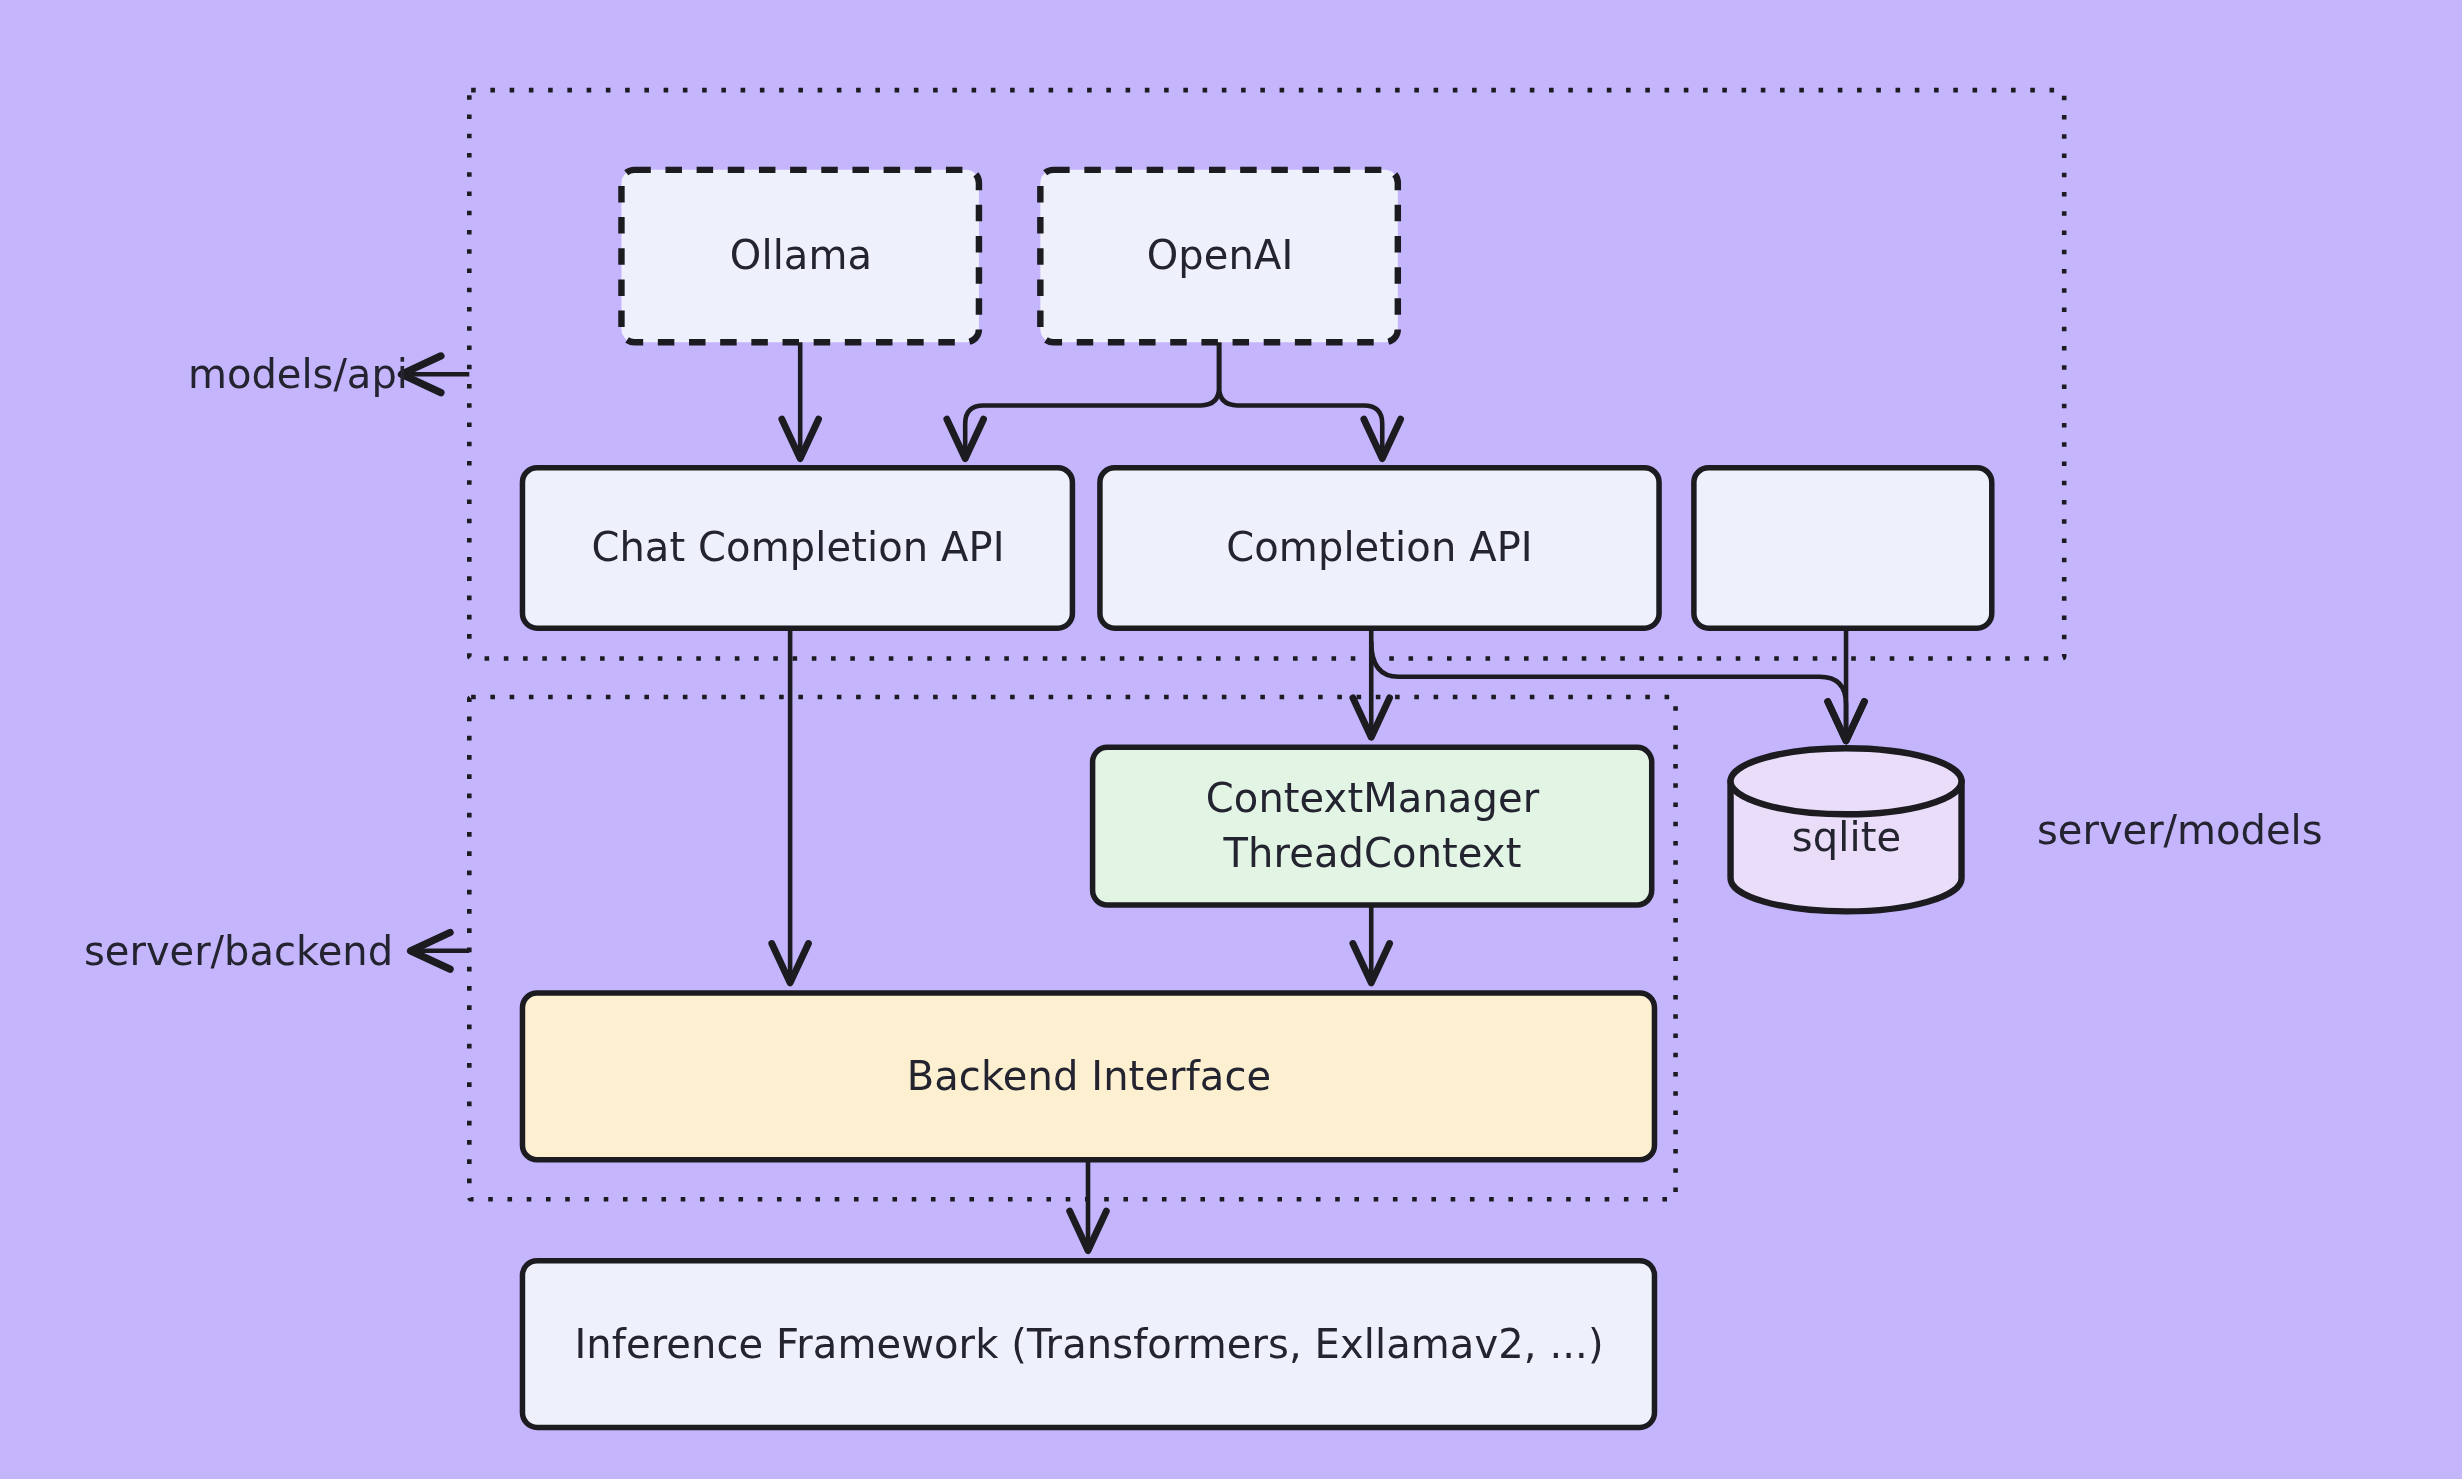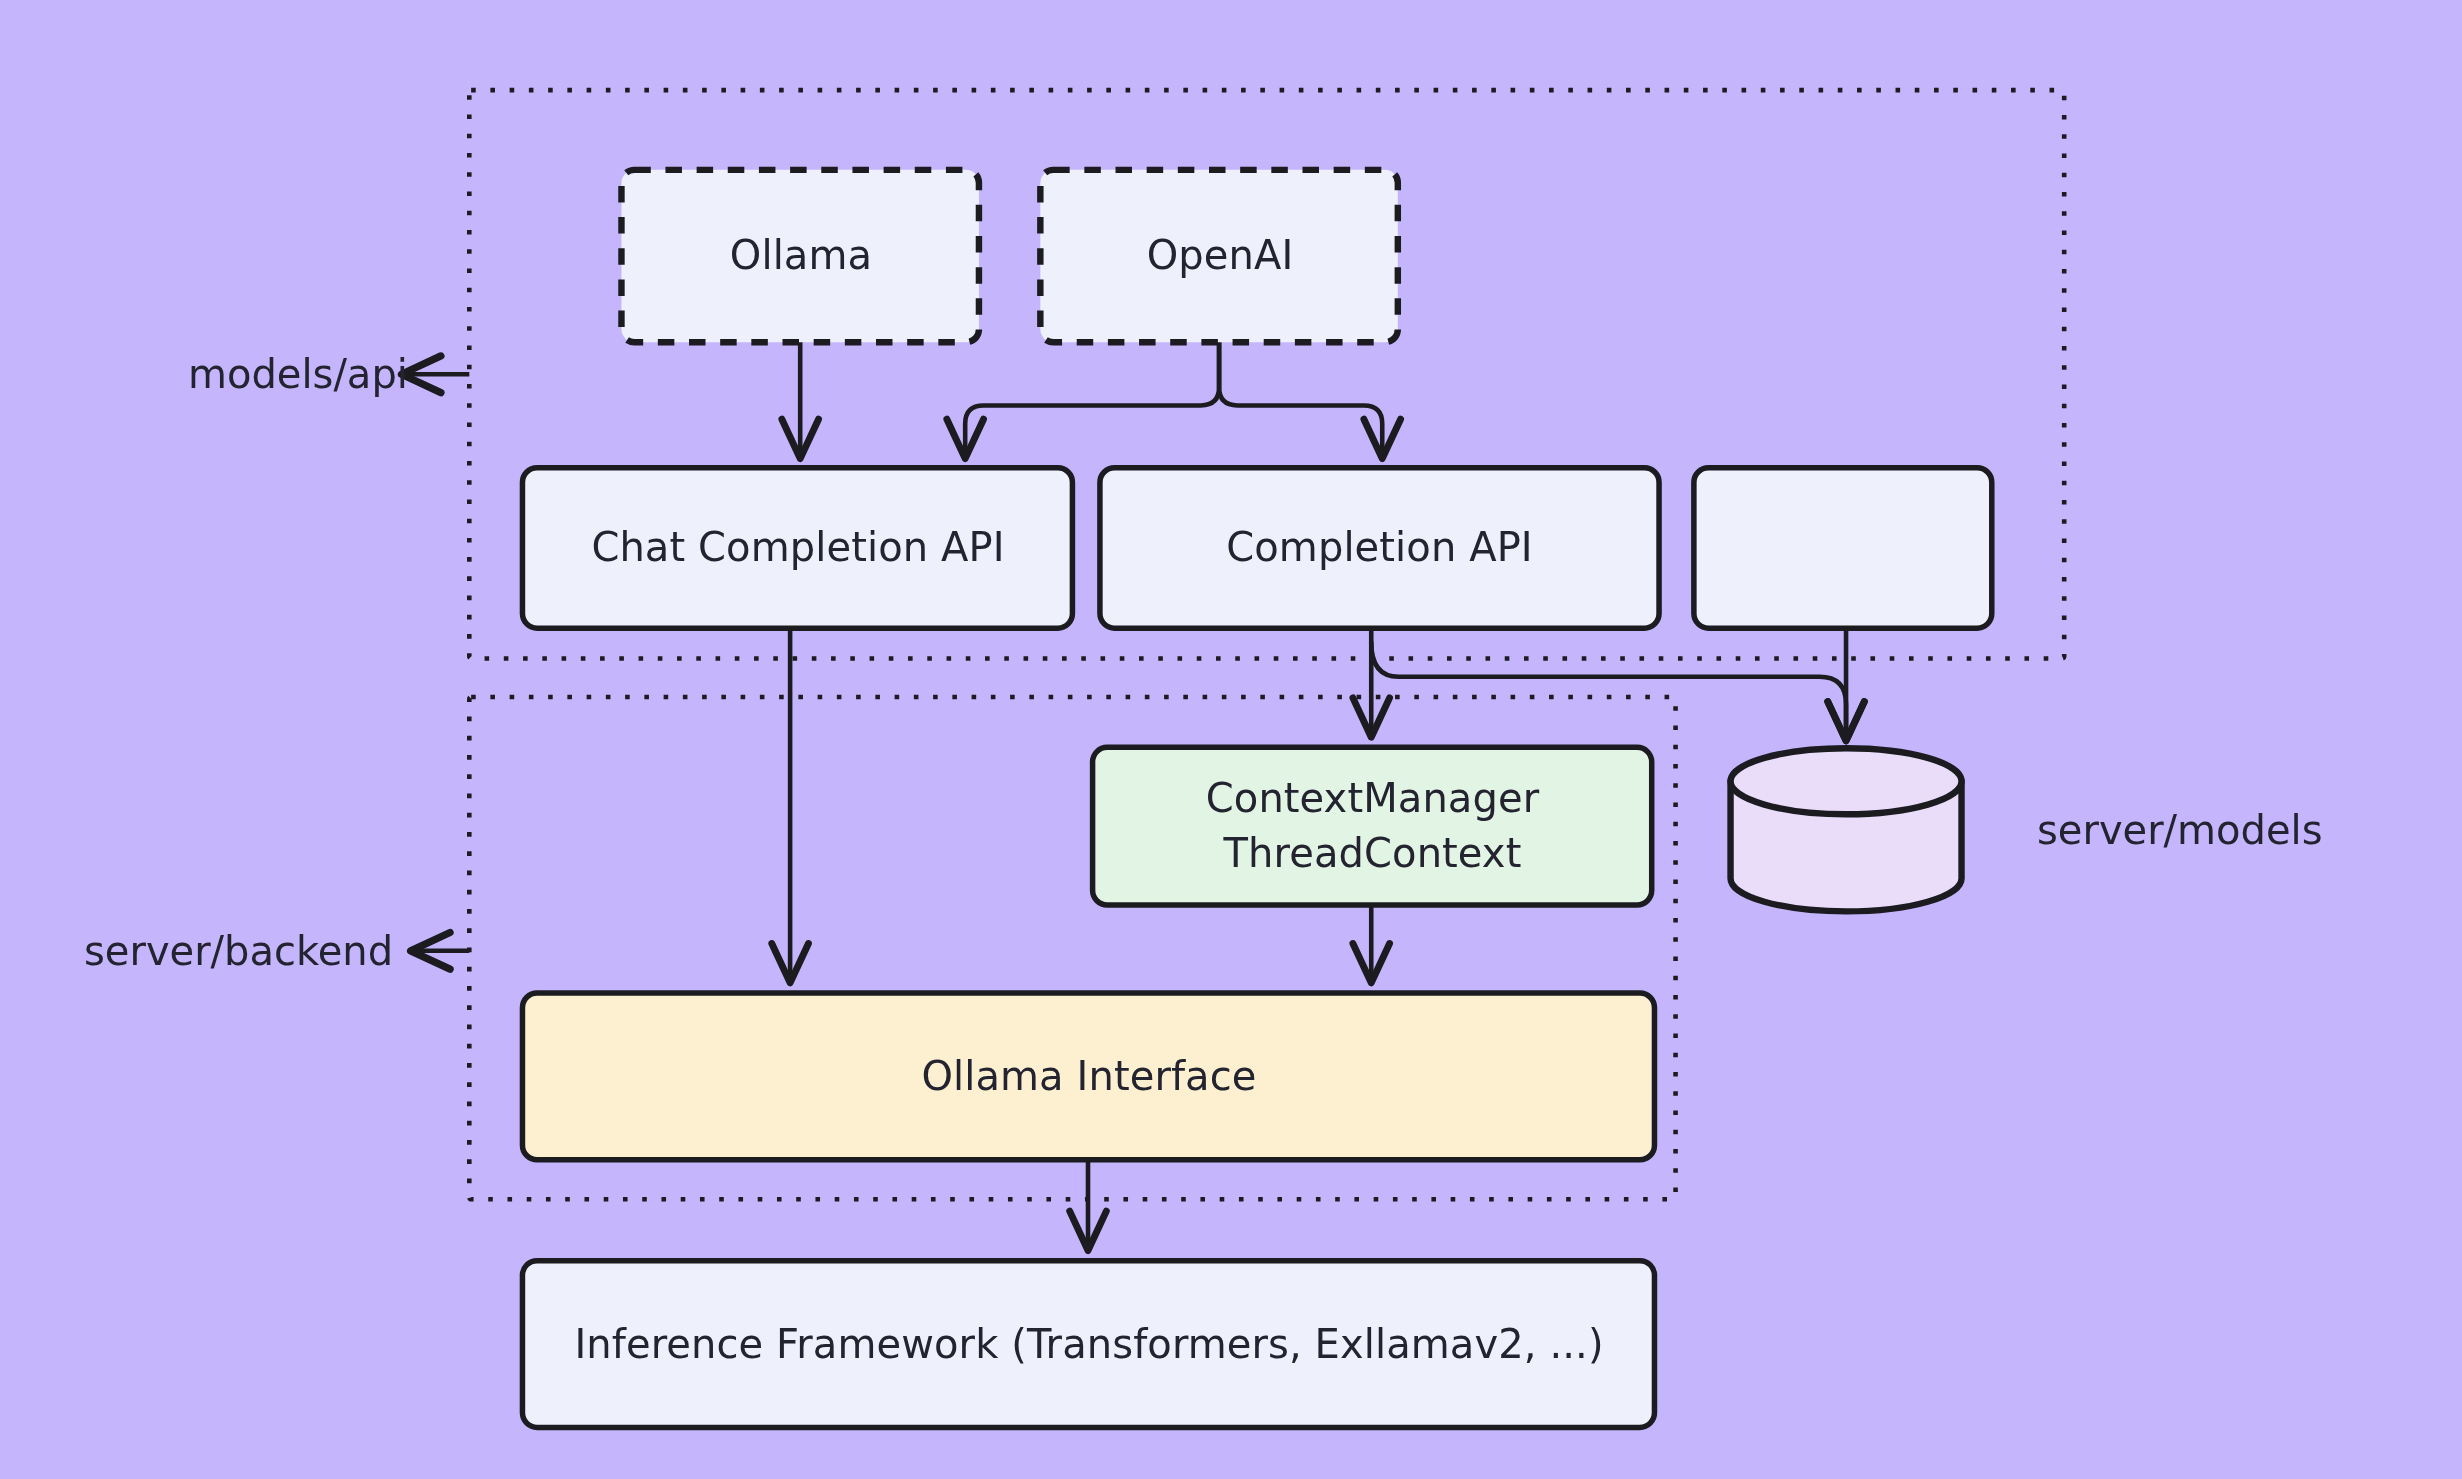--- a/index.html
+++ b/index.html
@@ -116,22 +116,23 @@
   <div class="node-label" style="left:1041px; top:170px; width:358px; height:172px;">OpenAI</div>
 
   <div class="node-label" style="left:523px; top:468px; width:550px; height:160px;">Chat Completion API</div>
 
   <div class="node-label" style="left:1100px; top:468px; width:559px; height:160px;">Completion API</div>
 
 
   <div class="node-label" style="left:1093px; top:747px; width:559px; height:158px; line-height:1.38;">ContextManager
 ThreadContext</div>
 
+  <div class="node-label" style="left:1731px; top:787px; width:231px; height:101px;">sqlite</div>
 
-  <div class="node-label" style="left:523px; top:993px; width:1132px; height:167px;">Ollama Interface</div>
+  <div class="node-label" style="left:523px; top:993px; width:1132px; height:167px;">Backend Interface</div>
 
   <div class="node-label" style="left:523px; top:1261px; width:1132px; height:167px;">Inference Framework (Transformers, Exllamav2, ...)</div>
 
   <div class="group-label" style="left:188px; top:351px;">models/api</div>
 
   <div class="group-label" style="left:84px; top:928px;">server/backend</div>
 
   <div class="group-label" style="left:2037px; top:807px;text-align:center;">server/models</div>
 
 </div>

